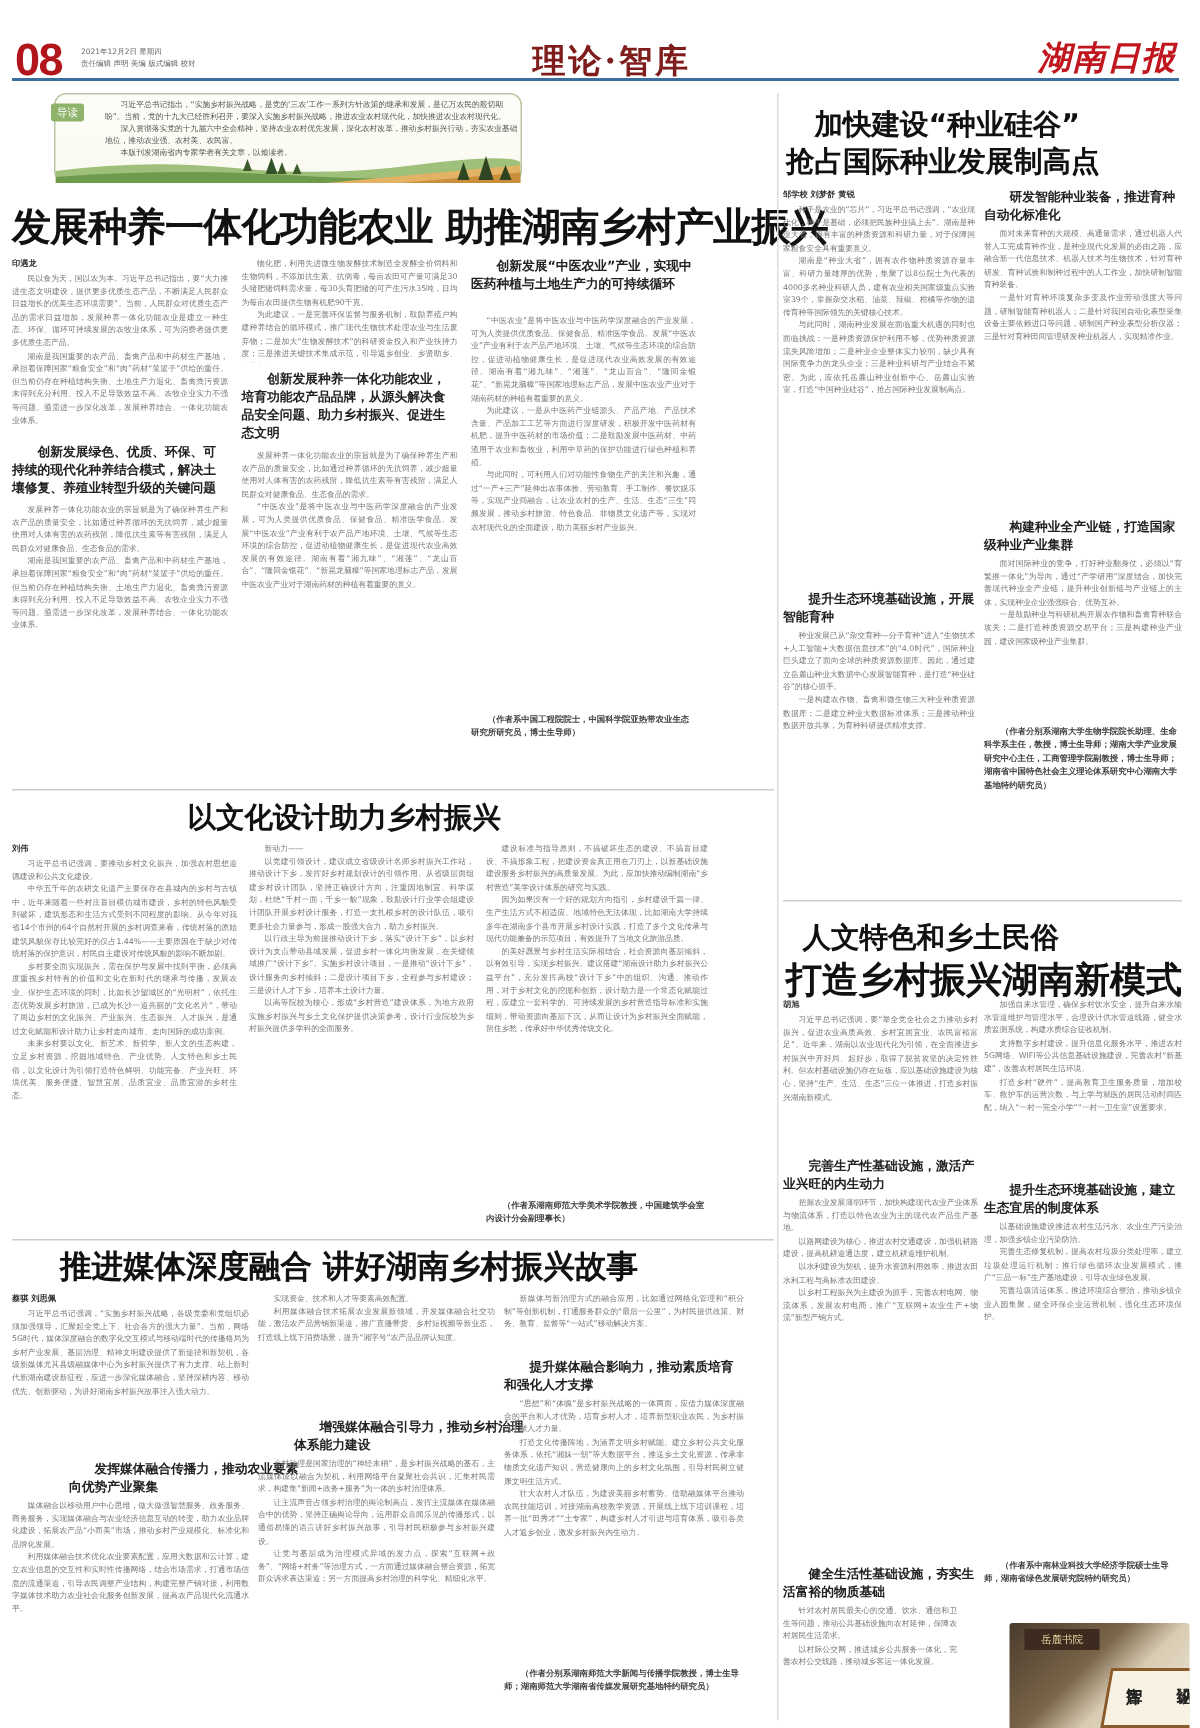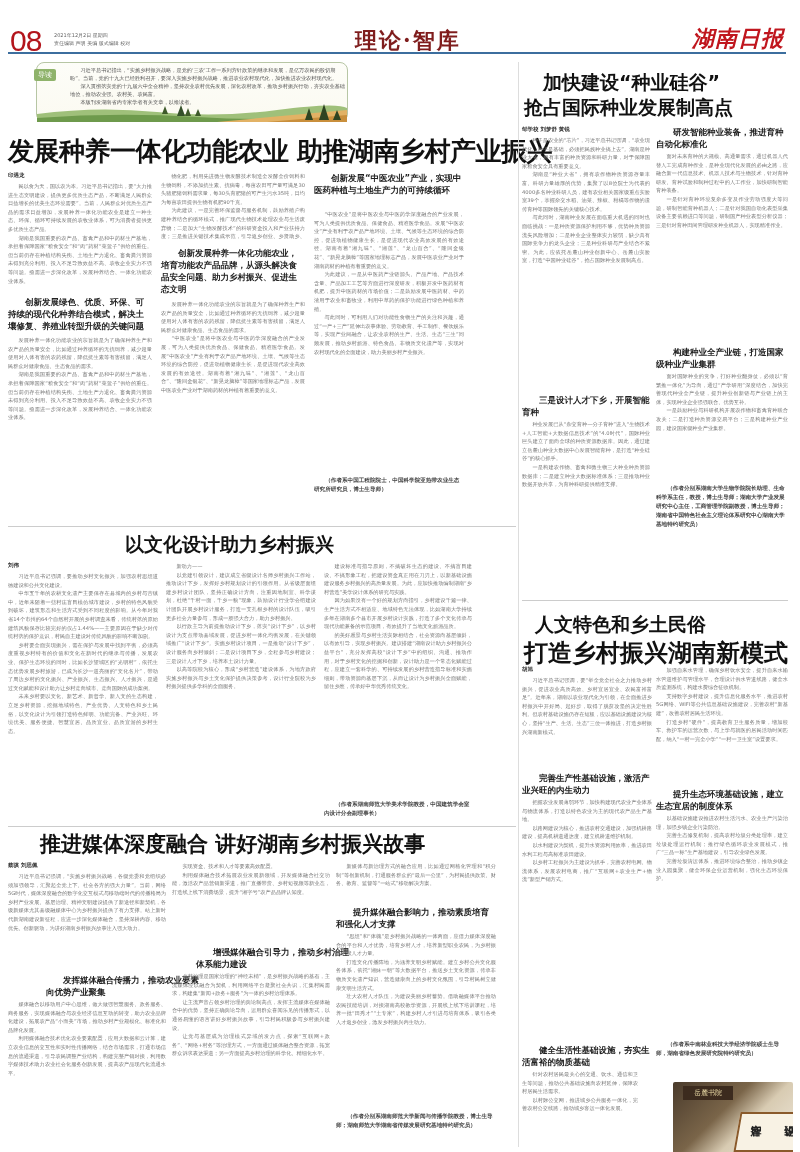--- a/index.html
+++ b/index.html
@@ -1,20 +1,20 @@
 <!DOCTYPE html>
 <html><head>
 <meta charset="utf-8">
 <style>
   * { box-sizing: border-box; margin: 0; padding: 0; }
   html, body { width: 800px; height: 1152px; background: #fff; overflow: hidden; }
   body { font-family: "DejaVu Sans", sans-serif; color: #222; position: relative; }
 
   .masthead { position: absolute; left: 10px; top: 28px; width: 780px; height: 26px; }
-  .page-num { position: absolute; left: 0; top: -4px; font-family: "Liberation Sans", sans-serif; font-size: 30px; font-weight: normal; color: #b3151c; letter-spacing: -1px; }
+  .page-num { position: absolute; left: 0; top: -4px; font-family: "Liberation Sans", sans-serif; font-size: 30px; font-weight: bold; color: #b3151c; letter-spacing: -1px; }
   .date-block { position: absolute; left: 44px; top: 3px; font-size: 5px; color: #666; line-height: 8px; }
   .section-title { position: absolute; left: 345px; top: -2px; font-family: "DejaVu Serif", serif; font-size: 22px; font-weight: bold; color: #7f1d1d; letter-spacing: 2px; }
   .brand { position: absolute; right: 6px; top: -4px; font-family: "DejaVu Serif", serif; font-size: 22px; font-style: italic; color: #c0161e; font-weight: bold; letter-spacing: 1px; }
   .masthead-rule { position: absolute; left: 8px; top: 52px; width: 778px; height: 2px; background: #3c6e9e; }
 
   .intro-box { position: absolute; left: 36px; top: 62px; width: 312px; height: 60px; border: 1px solid #b7c6a4; border-radius: 8px; background: linear-gradient(#fdfdf8, #fbfaf1); overflow: hidden; }
   .intro-tag { position: absolute; left: 34px; top: 69px; background: #8fb36b; color: #fff; font-size: 7px; padding: 1px 4px; border-radius: 2px; }
   .intro-text { position: absolute; left: 70px; top: 66px; width: 276px; font-size: 5.2px; line-height: 8px; color: #555; }
   .intro-text p { text-indent: 2em; }
   .landscape { position: absolute; left: 37px; top: 100px; width: 310px; height: 22px; }
@@ -161,21 +161,21 @@
 <div class="vdivider" style="left:518px; top:62px; height:1085px;"></div>
 
 <div class="headline" style="left:543px; top:70px; font-size:19px;">加快建设“种业硅谷”</div>
 <div class="headline" style="left:524px; top:95px; font-size:19px;">抢占国际种业发展制高点</div>
 <div class="byline" style="left:522px; top:126px;">邹学校  刘梦舒  黄锐</div>
 <div class="col" style="left:522px; top:136px; width:128px; height:254px;">
   <p>种子是农业的“芯片”，习近平总书记强调，“农业现代化，种子是基础，必须把民族种业搞上去”。湖南是种业大省，拥有丰富的种质资源和科研力量，对于保障国家粮食安全具有重要意义。</p>
   <p>湖南是“种业大省”，拥有农作物种质资源存量丰富、科研力量雄厚的优势，集聚了以8位院士为代表的4000多名种业科研人员，建有农业相关国家级重点实验室39个，掌握杂交水稻、油菜、辣椒、柑橘等作物的遗传育种等国际领先的关键核心技术。</p>
   <p>与此同时，湖南种业发展在面临重大机遇的同时也面临挑战：一是种质资源保护利用不够，优势种质资源流失风险增加；二是种业企业整体实力较弱，缺少具有国际竞争力的龙头企业；三是种业科研与产业结合不紧密。为此，应依托岳麓山种业创新中心、岳麓山实验室，打造“中国种业硅谷”，抢占国际种业发展制高点。</p>
 </div>
-<div class="subhead" style="left:522px; top:394px; width:128px; text-indent:2em;">三是设计人才下乡，开展智能育种</div>
+<div class="subhead" style="left:522px; top:394px; width:128px; text-indent:2em;">提升生态环境基础设施，开展智能育种</div>
 <div class="col" style="left:522px; top:420px; width:128px; height:120px;">
   <p>种业发展已从“杂交育种—分子育种”进入“生物技术+人工智能+大数据信息技术”的“4.0时代”，国际种业巨头建立了面向全球的种质资源数据库。因此，通过建立岳麓山种业大数据中心发展智能育种，是打造“种业硅谷”的核心抓手。</p>
   <p>一是构建农作物、畜禽和微生物三大种业种质资源数据库；二是建立种业大数据标准体系；三是推动种业数据开放共享，为育种科研提供精准支撑。</p>
 </div>
 
 <div class="subhead" style="left:656px; top:126px; width:132px; text-indent:2em;">研发智能种业装备，推进育种自动化标准化</div>
 <div class="col" style="left:656px; top:152px; width:132px; height:190px;">
   <p>面对未来育种的大规模、高通量需求，通过机器人代替人工完成育种作业，是种业现代化发展的必由之路，应融合新一代信息技术、机器人技术与生物技术，针对育种研发、育种试验和制种过程中的人工作业，加快研制智能育种装备。</p>
   <p>一是针对育种环境复杂多变及作业劳动强度大等问题，研制智能育种机器人；二是针对我国自动化表型采集设备主要依赖进口等问题，研制国产种业表型分析仪器；三是针对育种田间管理研发种业机器人，实现精准作业。</p>
 </div>

